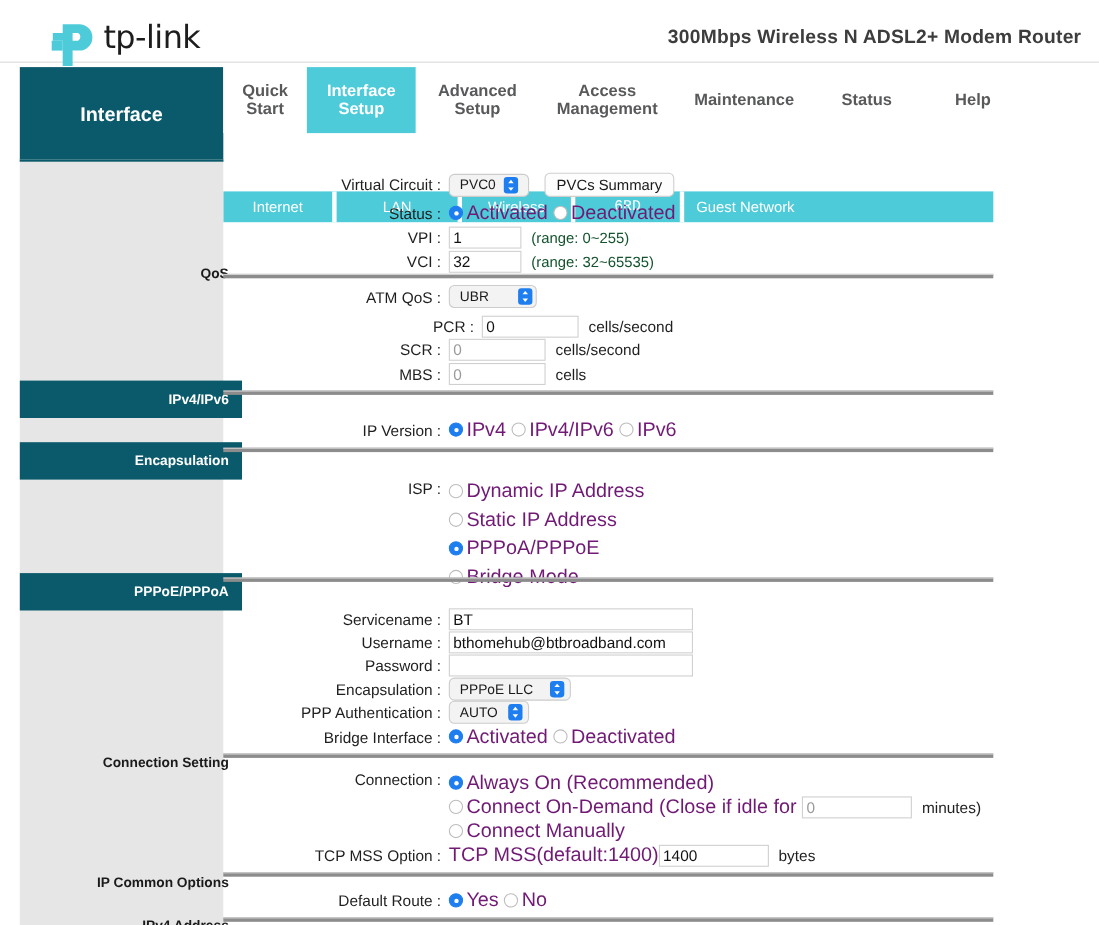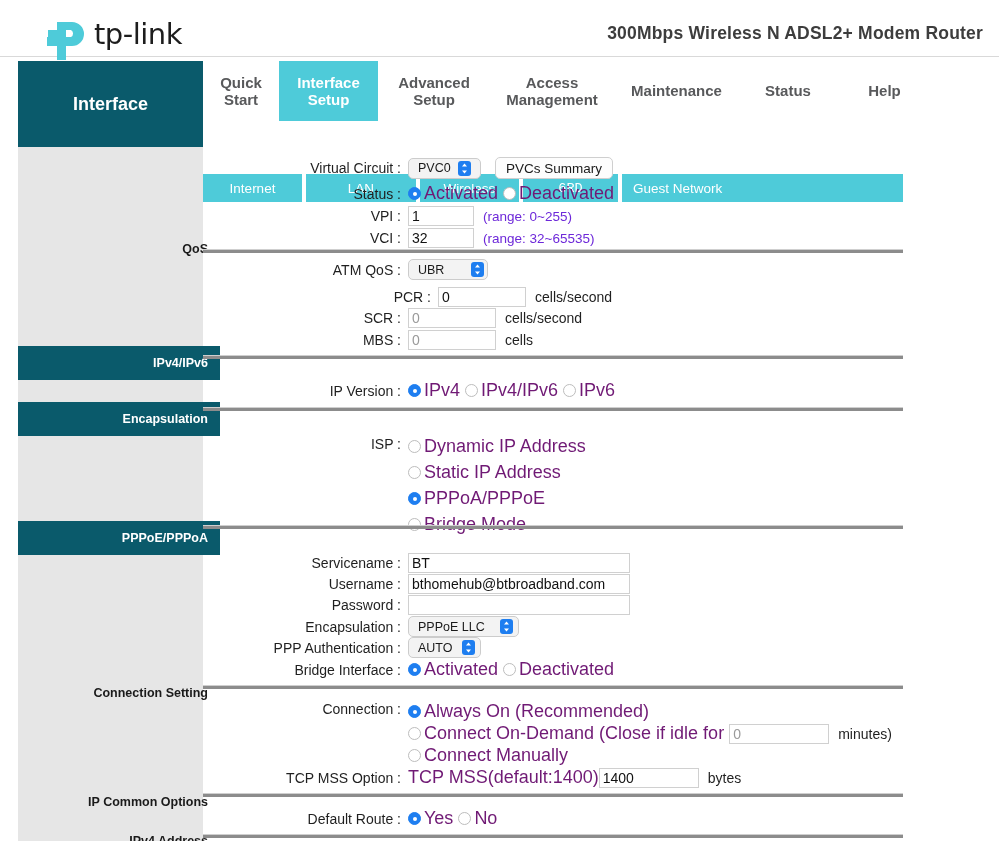--- a/index.html
+++ b/index.html
@@ -193,21 +193,21 @@
   }
   .lbl {
     width: 205px;
     text-align: right;
     padding-right: 7px;
     box-sizing: border-box;
     font-size: 14px;
     color: #1f1f1f;
   }
   .unit { margin-left: 9px; font-size: 14px; color: #1f1f1f; }
-  .hint { margin-left: 9px; font-size: 13.5px; color: #6d28d9; }
+  .hint { margin-left: 9px; font-size: 13.5px; color: #14532d; }
 
   
   .tin {
     font-family: "Liberation Sans", sans-serif;
     font-size: 14px;
     color: #111111;
     background: #ffffff;
     border: 1px solid #d0d0d0;
     border-radius: 0;
     padding: 1px 3px;

